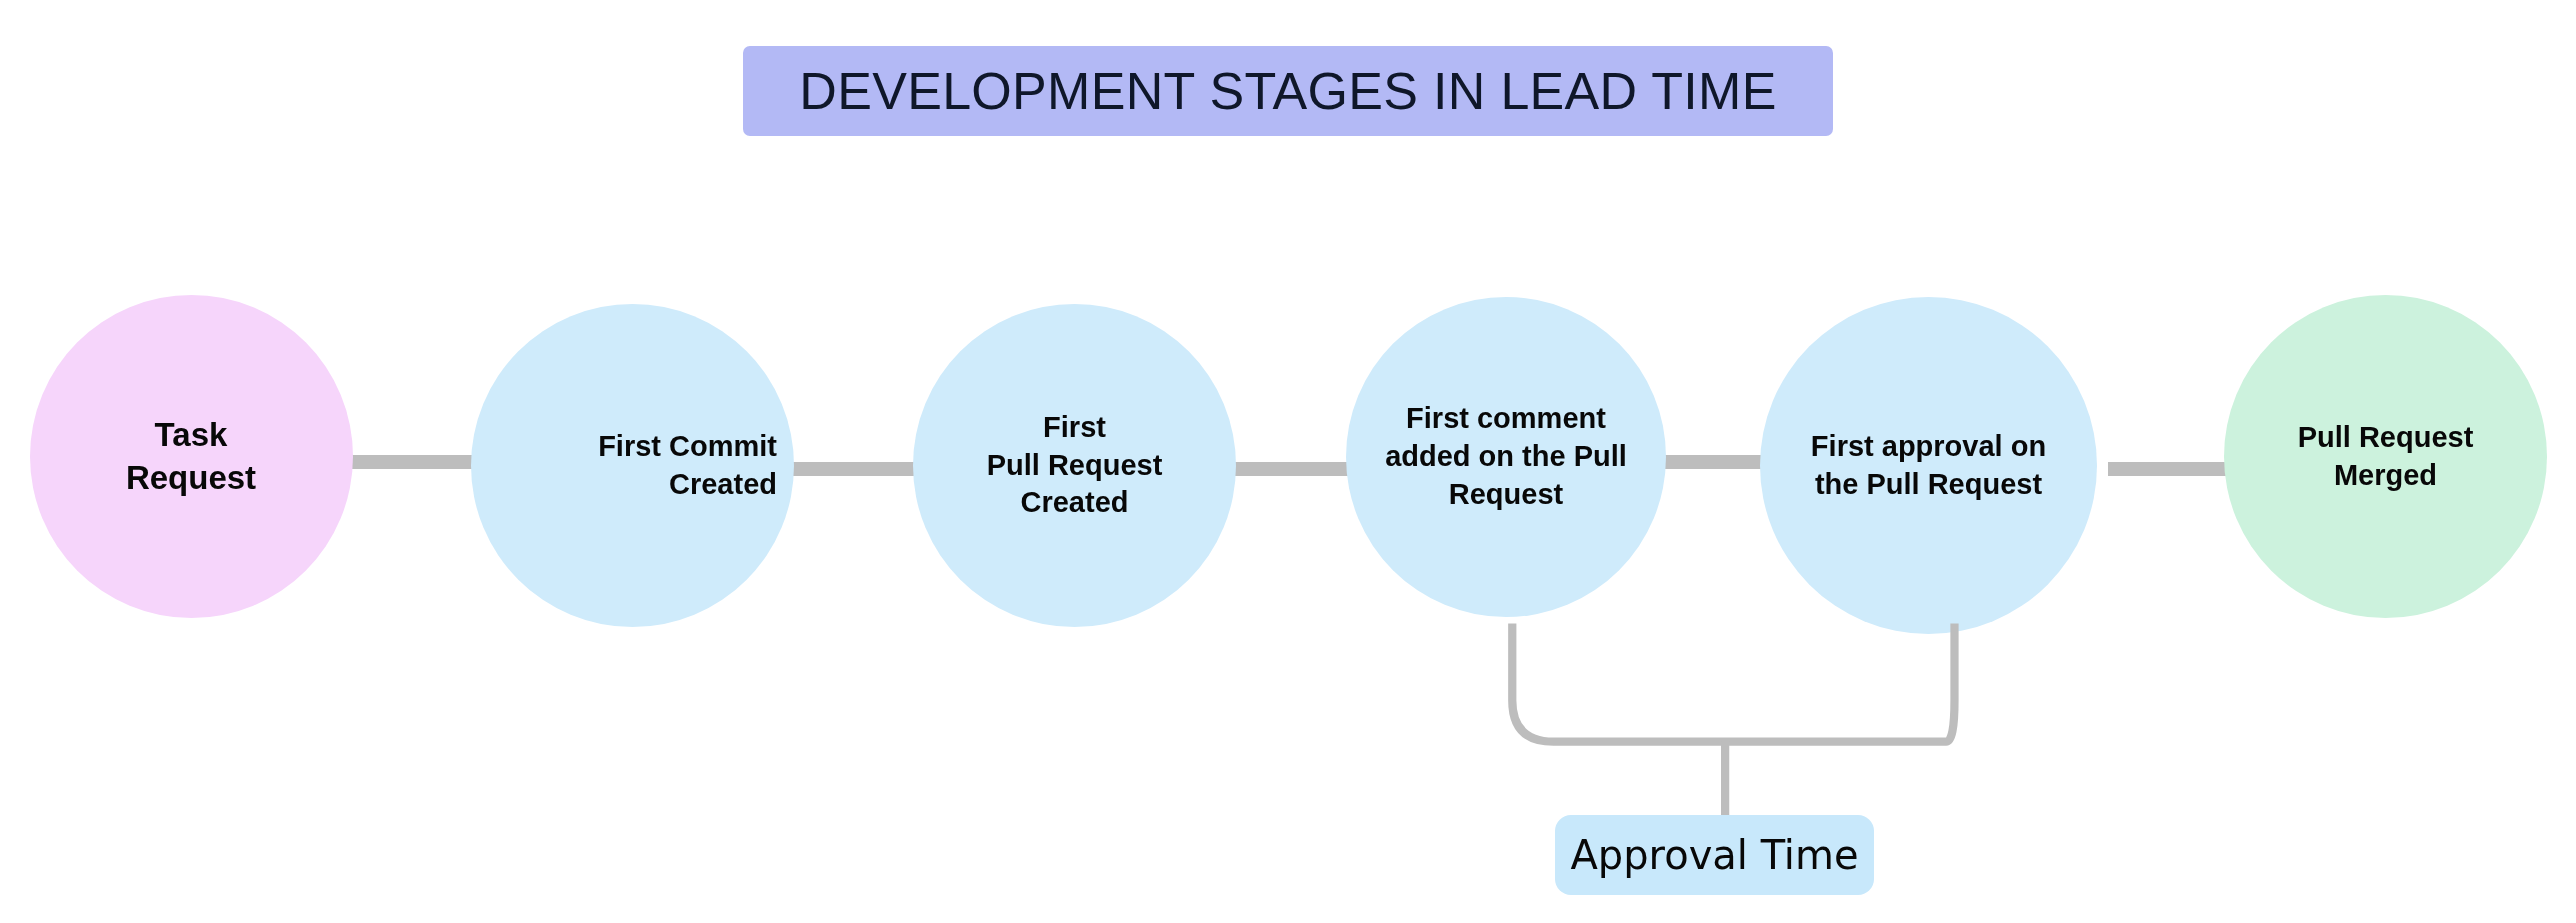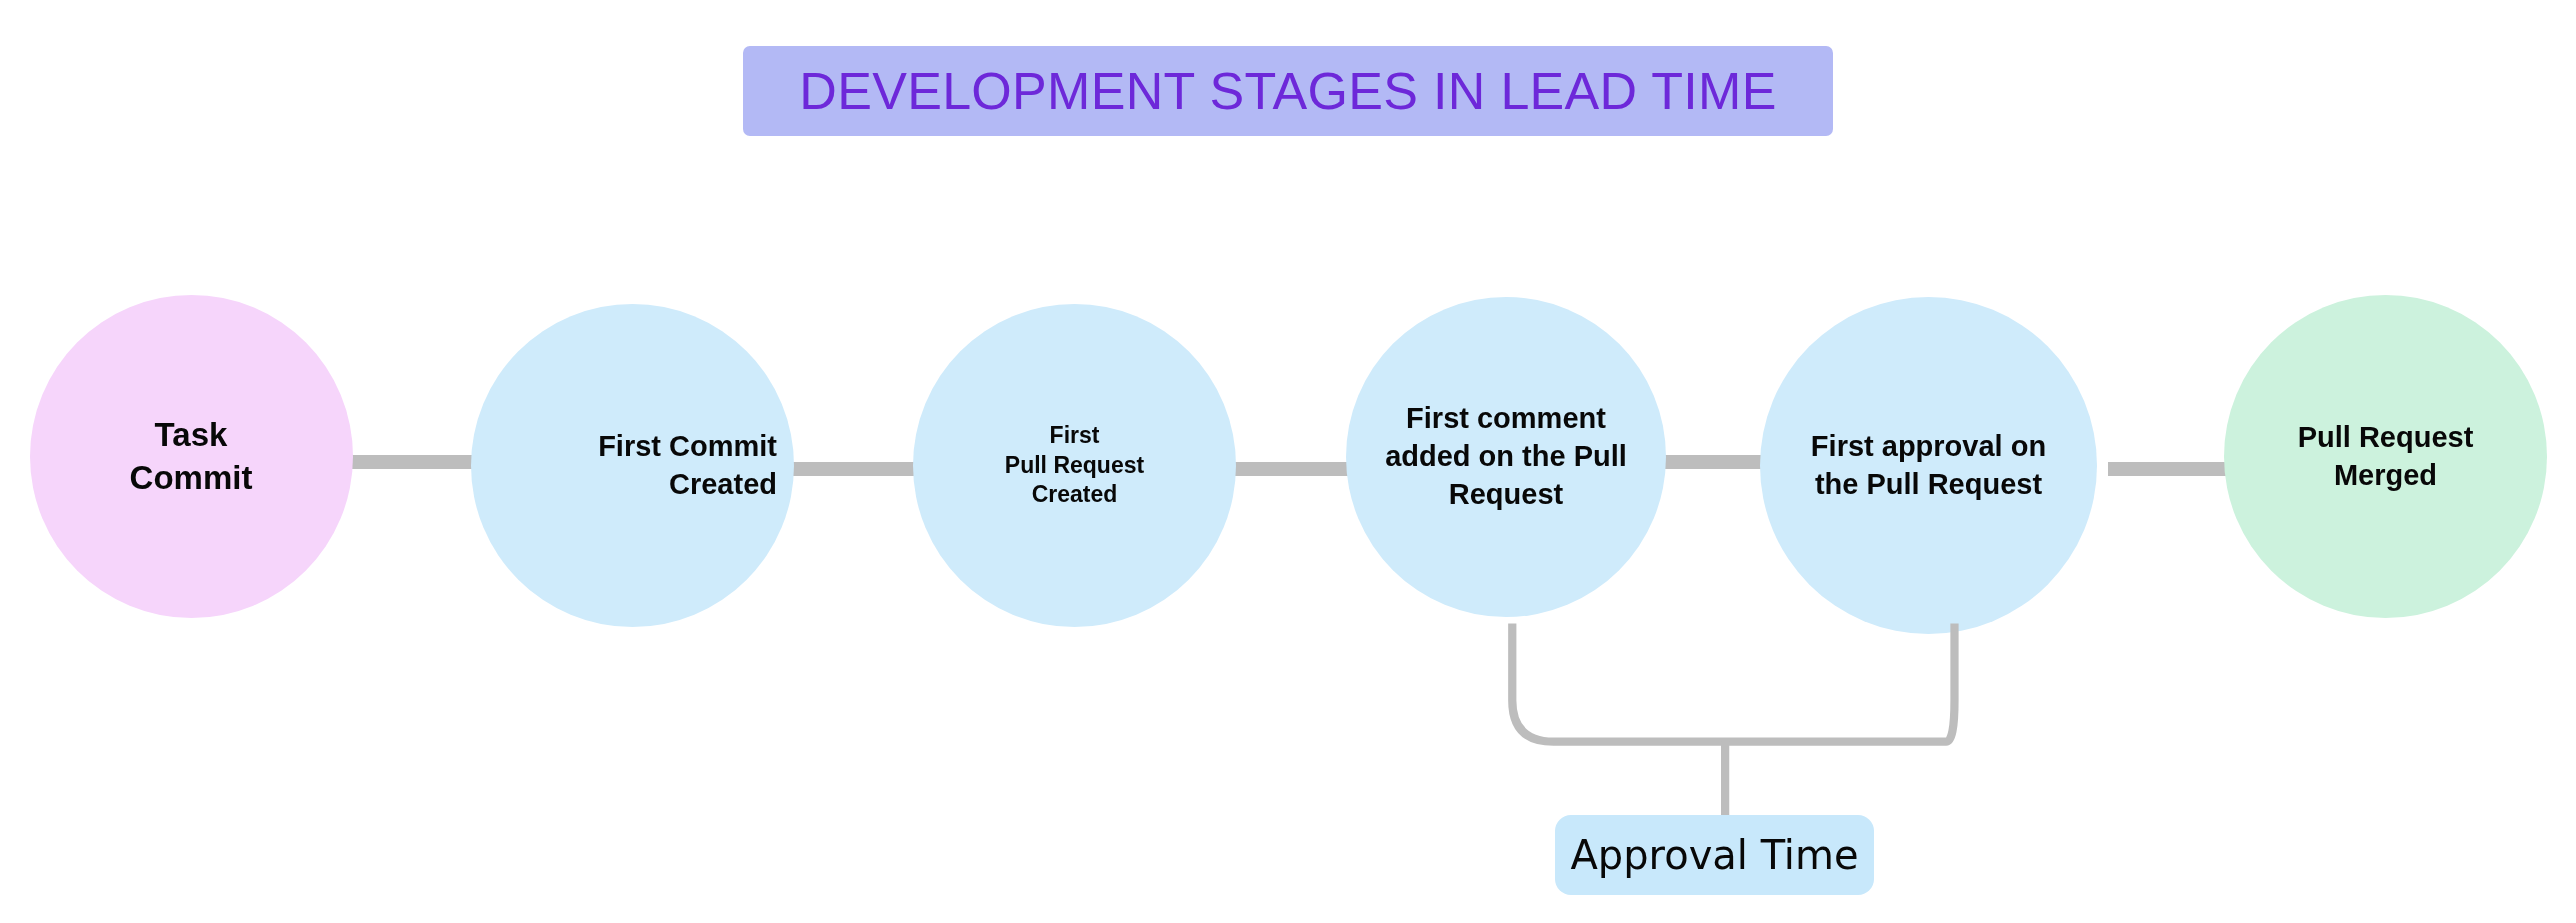--- a/index.html
+++ b/index.html
@@ -102,39 +102,39 @@
     white-space: nowrap;
     line-height: 1;
   }
 </style>
 </head>
 <body>
 
 <div id="stage" style="background: rgb(255, 255, 255);">
 
   <div class="title-banner" style="background: rgb(179, 185, 245);">
-    <span class="title-text" style="color: #6d28d9;">DEVELOPMENT STAGES IN LEAD TIME</span>
+    <span class="title-text" style="color: #0f172a;">DEVELOPMENT STAGES IN LEAD TIME</span>
   </div>
 
   <div class="connector" id="conn-1" style="left: 348px; top: 455px; width: 131px; height: 13.7px; background: rgb(189, 189, 189);"></div>
   <div class="connector" id="conn-2" style="left: 791px; top: 462px; width: 125px; height: 13.7px; background: rgb(189, 189, 189);"></div>
   <div class="connector" id="conn-3" style="left: 1230px; top: 462px; width: 118px; height: 13.7px; background: rgb(189, 189, 189);"></div>
   <div class="connector" id="conn-4" style="left: 1664px; top: 455px; width: 124px; height: 13.7px; background: rgb(189, 189, 189);"></div>
   <div class="connector" id="conn-5" style="left: 2108px; top: 462px; width: 124px; height: 13.7px; background: rgb(189, 189, 189);"></div>
 
   <div class="node" id="node-0" style="width: 323px; height: 323px; left: 29.5px; top: 295px; background: rgb(246, 213, 251);">
     <span class="node-label" style="font-size: 33px; width: 247px;">Task
-Commit</span>
+Request</span>
   </div>
   <div class="node" id="node-1" style="width: 323px; height: 323px; left: 471px; top: 304px; background: rgb(207, 235, 251);">
     <span class="node-label" style="font-size: 29px; width: 289px; text-align: right;">First Commit
 Created</span>
   </div>
   <div class="node" id="node-2" style="width: 323px; height: 323px; left: 913px; top: 304px; background: rgb(207, 235, 251);">
-    <span class="node-label" style="font-size: 23px; width: 289px;">First
+    <span class="node-label" style="font-size: 29px; width: 289px;">First
 Pull Request
 Created</span>
   </div>
   <div class="node" id="node-3" style="width: 320px; height: 320px; left: 1346px; top: 297px; background: rgb(207, 235, 251);">
     <span class="node-label" style="font-size: 29px; width: 323px;">First comment
 added on the Pull
 Request</span>
   </div>
   <div class="node" id="node-4" style="width: 337px; height: 337px; left: 1760px; top: 297px; background: rgb(207, 235, 251);">
     <span class="node-label" style="font-size: 29px; width: 323px;">First approval on

